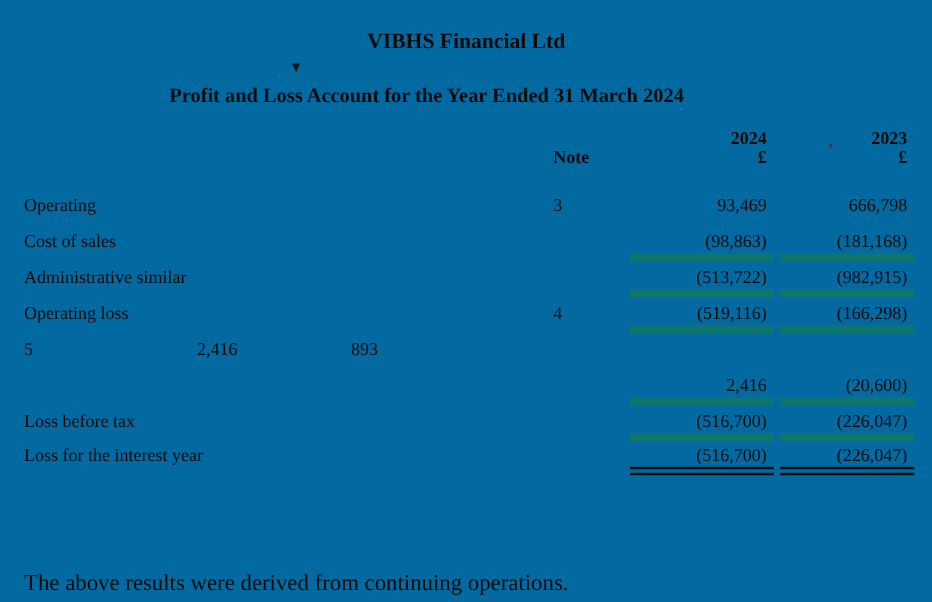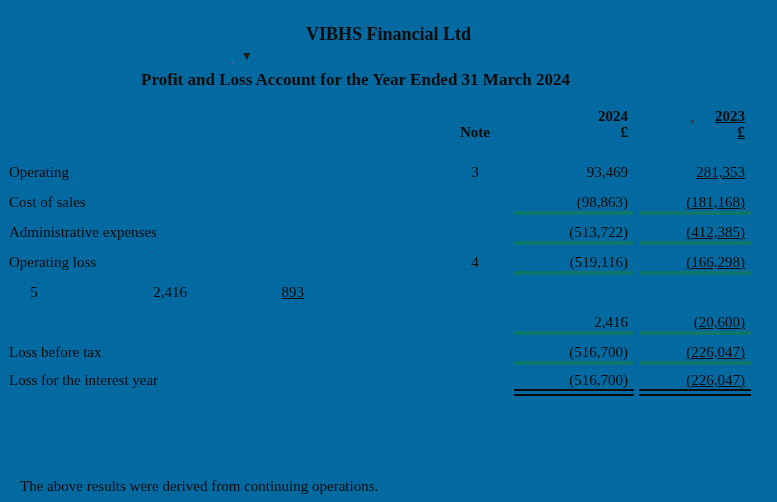--- a/index.html
+++ b/index.html
@@ -16,38 +16,38 @@
   .subtitle {
     position:absolute; top:70px; left:0; width:100%;
     text-align:center; font-weight:bold; font-size:17px; line-height:20px;
     transform:translateX(-33px);
   }
   .thead { position:absolute; top:108px; left:0; width:777px; font-weight:bold; }
   .tbody { position:absolute; top:164px; left:0; width:777px; }
   .trow {
     display:flex; align-items:flex-start;
     box-sizing:border-box; width:777px; height:30px;
-    padding-left:9px; padding-right:15px;
+    padding-left:20px; padding-right:15px;
     font-size:15px;
   }
   .trow.h28 { height:28px; }
   .c-label { width:441px; }
-  .c-note  { width:50px;  text-align:center; }
+  .c-note  { width:50px;  }
   .c-v1    { width:120px; margin-left:14px; text-align:right; }
-  .c-v2    { width:112px; margin-left:5px;  text-align:right;text-decoration:underline; }
+  .c-v2    { width:112px; margin-left:5px;  text-align:right; }
   .cell-line {
     display:block; box-sizing:border-box; width:100%;
     line-height:16px; padding-bottom:1px;
   }
   .c-v1 .cell-line, .c-v2 .cell-line { padding-right:6px; }
-  .ul-single .c-v1 .cell-line, .ul-single .c-v2 .cell-line { border-bottom:4px solid #0f766e;text-align:right; }
+  .ul-single .c-v1 .cell-line, .ul-single .c-v2 .cell-line { border-bottom:7px solid #0f766e;text-align:right; }
   .ul-double .c-v1 .cell-line, .ul-double .c-v2 .cell-line { border-bottom:7px double #0b0b0b; }
   .footnote {
     position:absolute; top:478px; left:20px;
-    font-size:15px; line-height:17px;
+    font-size:19px; line-height:17px;
   }
   
   .artifact { position:absolute; }
   .flag-mark {
     left:243px; top:53px; width:0; height:0;
     border-top:7px solid #1a1a1a;
     border-left:4px solid transparent;
     border-right:3px solid transparent;
   }
   .dot { border-radius:50%; }
@@ -99,21 +99,21 @@
       <div class="c-label">
           <span class="cell-line">Operating</span>
         </div>
       <div class="c-note">
           <span class="cell-line">3</span>
         </div>
       <div class="c-v1">
           <span class="cell-line">93,469</span>
         </div>
       <div class="c-v2">
-          <span class="cell-line">281,353</span>
+          <span class="cell-line">666,798</span>
         </div>
     </div>
 
     <div class="trow ul-single">
       <div class="c-label">
           <span class="cell-line">Cost of sales</span>
         </div>
       <div class="c-note">
           <span class="cell-line"></span>
         </div>
@@ -121,30 +121,30 @@
           <span class="cell-line">(98,863)</span>
         </div>
       <div class="c-v2">
           <span class="cell-line">(181,168)</span>
         </div>
     </div>
 
 
     <div class="trow ul-single">
       <div class="c-label">
-          <span class="cell-line">Administrative expenses</span>
+          <span class="cell-line">Administrative similar</span>
         </div>
       <div class="c-note">
           <span class="cell-line"></span>
         </div>
       <div class="c-v1">
           <span class="cell-line">(513,722)</span>
         </div>
       <div class="c-v2">
-          <span class="cell-line">(412,385)</span>
+          <span class="cell-line">(982,915)</span>
         </div>
     </div>
 
     <div class="trow ul-single">
       <div class="c-label">
           <span class="cell-line">Operating loss</span>
         </div>
       <div class="c-note">
           <span class="cell-line">4</span>
         </div>

